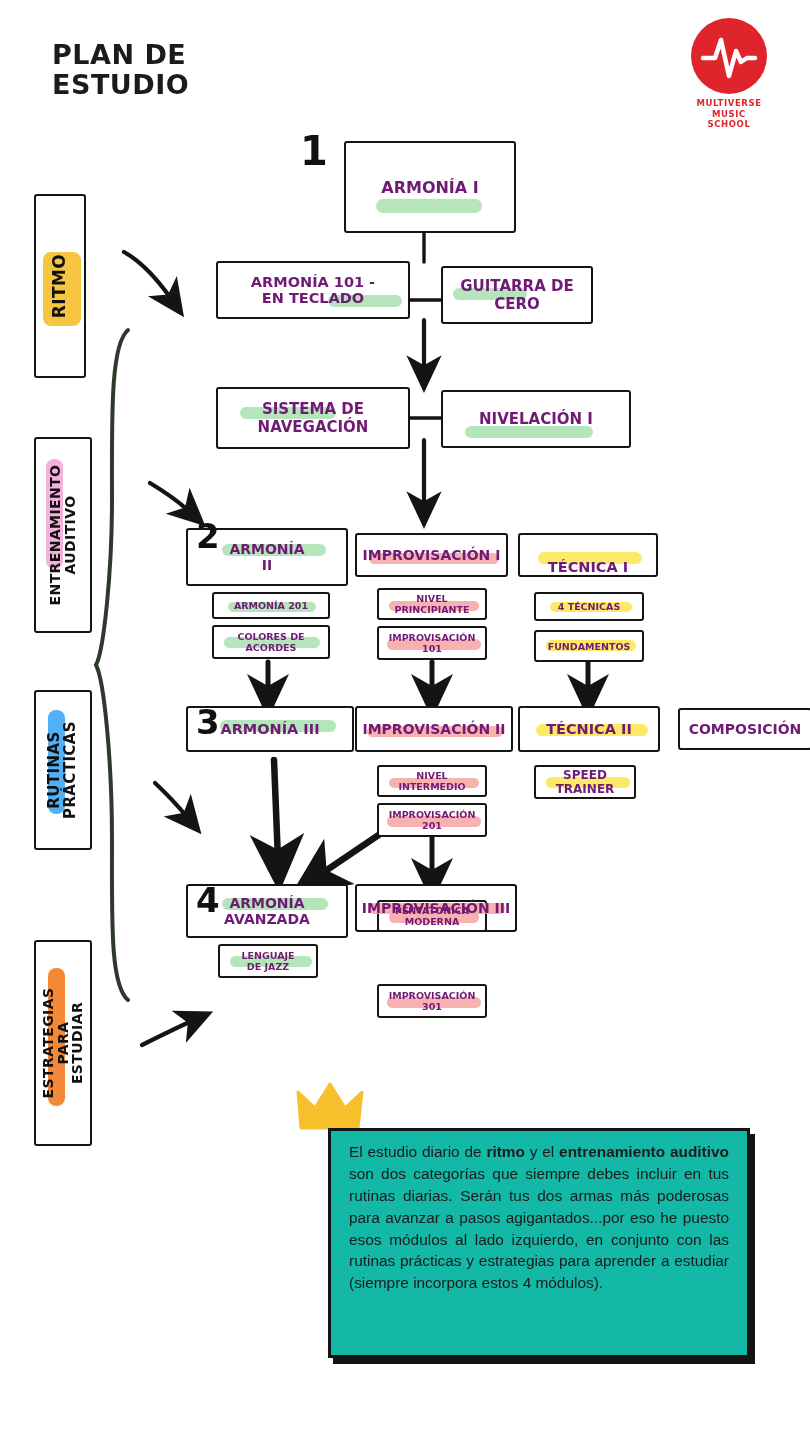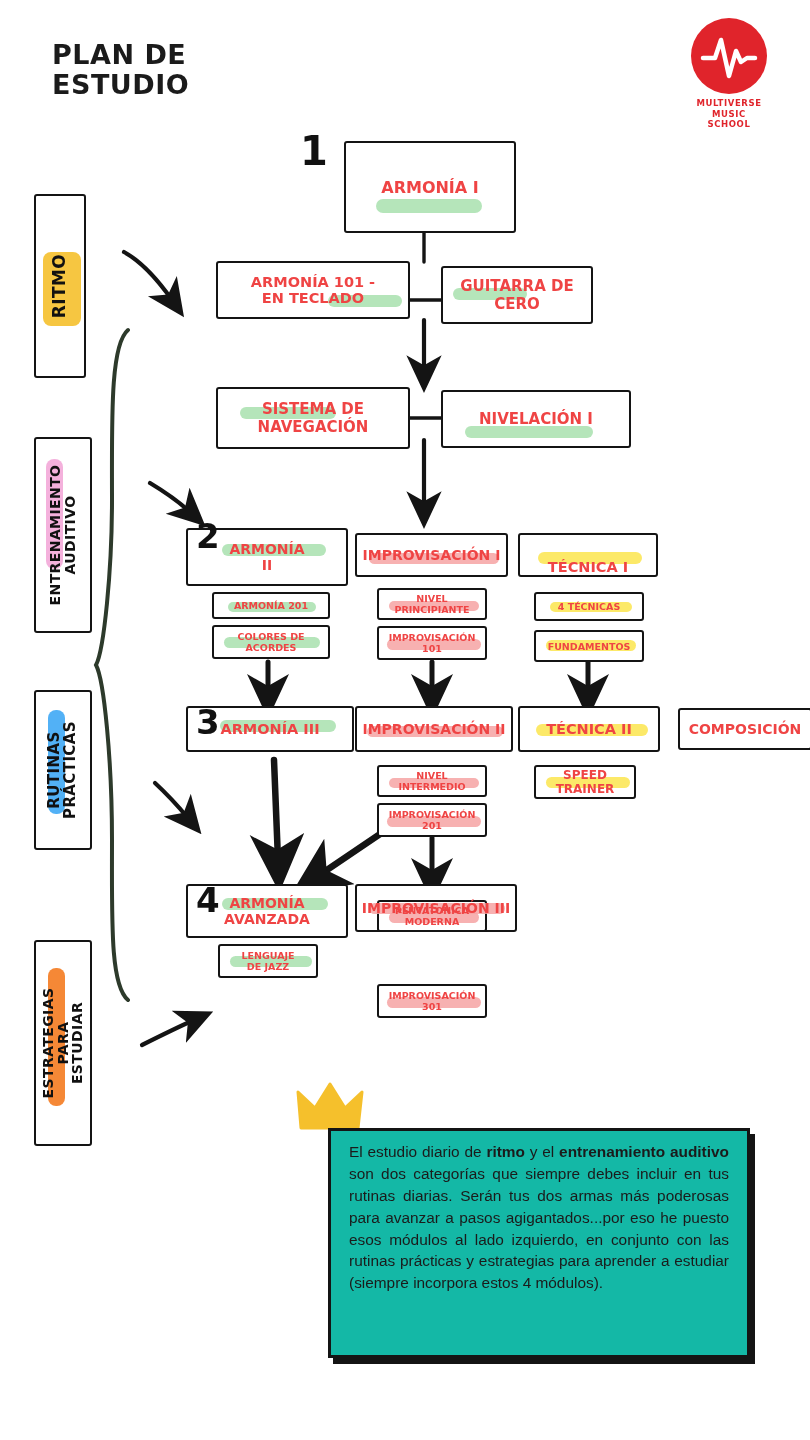--- a/index.html
+++ b/index.html
@@ -56,21 +56,21 @@
   
   .hbox {
     position: absolute;
     background: #fff;
     border: 2.2px solid #141414;
     border-radius: 3px;
     display: flex;
     align-items: center;
     justify-content: center;
     text-align: center;
-    color: #ef4444;
+    color: #701a75;
     font-family: "DejaVu Sans", sans-serif;
     font-weight: bold;
   }
   .hbox .lbl { position: relative; z-index: 2; white-space: pre-line; }
   .hl {               
     position: absolute;
     z-index: 1;
     border-radius: 7px;
     opacity: .85;
   }

